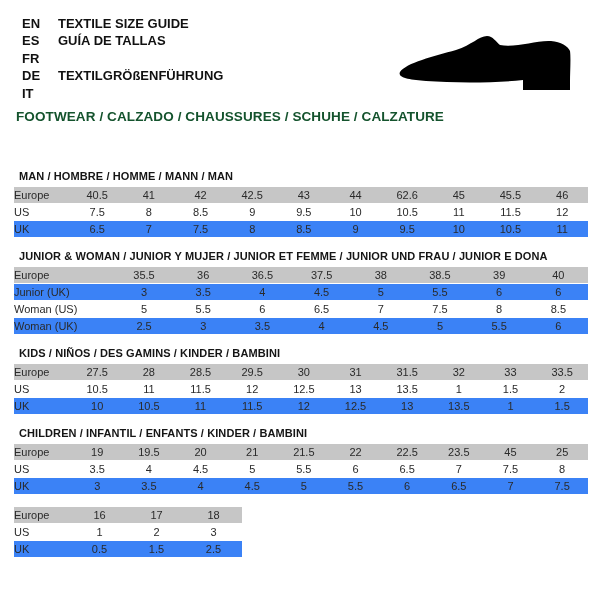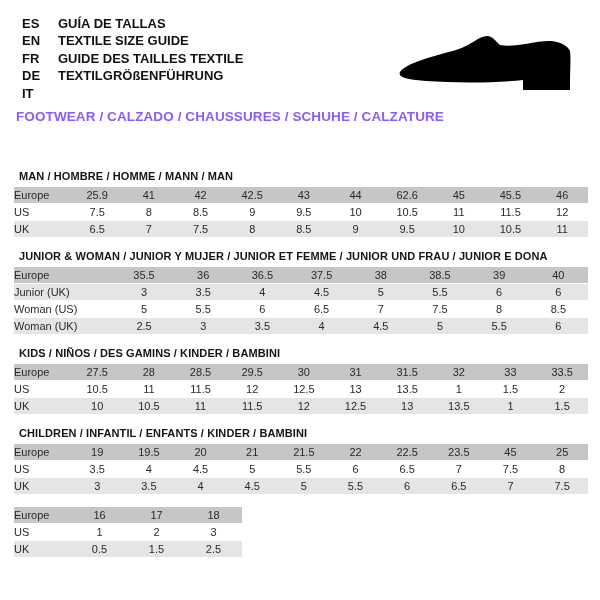--- a/index.html
+++ b/index.html
@@ -6,55 +6,54 @@
   .page{
     position:relative;width:600px;height:600px;background:#ffffff;overflow:hidden;
     font-family:"Liberation Sans","DejaVu Sans",sans-serif;color:#1e1e1e;
     -webkit-font-smoothing:antialiased;
   }
   
   .lang-block{position:absolute;top:15px;left:22px;font-size:13px;font-weight:bold;line-height:17.4px;color:#111;}
   .lang-row{display:flex;white-space:nowrap;}
   .lang-code{width:36px;flex:0 0 36px;}
   
-  .footwear-title{position:absolute;top:109px;left:16px;font-size:13.5px;font-weight:bold;letter-spacing:0.1px;color:#8b5cf6;white-space:nowrap;}
+  .footwear-title{position:absolute;top:109px;left:16px;font-size:13.5px;font-weight:bold;letter-spacing:0.1px;color:#14532d;white-space:nowrap;}
   
   .shoe{position:absolute;left:396px;top:32px;}
   
   .tables{position:absolute;left:14px;top:170px;width:574px;}
   section{margin-bottom:12px;}
   .sec-title{font-size:11px;font-weight:bold;color:#151515;margin:0 0 5px 5px;letter-spacing:0.1px;white-space:nowrap;}
   table{border-collapse:collapse;table-layout:fixed;width:100%;font-size:11px;color:#2a2a2a;}
   td{height:16px;text-align:center;padding:0;overflow:hidden;white-space:nowrap;}
   td.lbl{text-align:left;}
   tr{border-bottom:1px solid #ffffff;}
   tr.hdr{background:#c6c6c6;}
-  tr.alt{background:#e5e5e5;margin-left:32px;}
+  tr.alt{background:#3b82f6;margin-left:32px;}
   .cols10 td.lbl{width:10%;}
   .cols8 td.lbl{width:17.5%;}
   table.babies{width:228px;}
   .babies td.lbl{width:57px;}
 </style>
 </head>
 <body>
 
 <div class="page">
 
   <div class="lang-block">
     <div class="lang-row">
+      <span class="lang-code">EN</span>
+      <span>TEXTILE SIZE GUIDE</span>
+    </div>
+    <div class="lang-row">
       <span class="lang-code">ES</span>
       <span>GUÍA DE TALLAS</span>
     </div>
     <div class="lang-row">
-      <span class="lang-code">EN</span>
-      <span>TEXTILE SIZE GUIDE</span>
-    </div>
-    <div class="lang-row">
       <span class="lang-code">FR</span>
-      <span>GUIDE DES TAILLES TEXTILE</span>
     </div>
     <div class="lang-row">
       <span class="lang-code">DE</span>
       <span>TEXTILGRÖßENFÜHRUNG</span>
     </div>
     <div class="lang-row">
       <span class="lang-code">IT</span>
     </div>
   </div>
 
@@ -74,21 +73,21 @@
   </svg>
 
   <div class="tables">
 
     <section>
       <div class="sec-title">MAN / HOMBRE / HOMME / MANN / MAN</div>
       <table class="cols10">
         <tbody>
             <tr class="hdr">
               <td class="lbl">Europe</td>
-              <td>25.9</td>
+              <td>40.5</td>
               <td>41</td>
               <td>42</td>
               <td>42.5</td>
               <td>43</td>
               <td>44</td>
               <td>62.6</td>
               <td>45</td>
               <td>45.5</td>
               <td>46</td>
             </tr>

